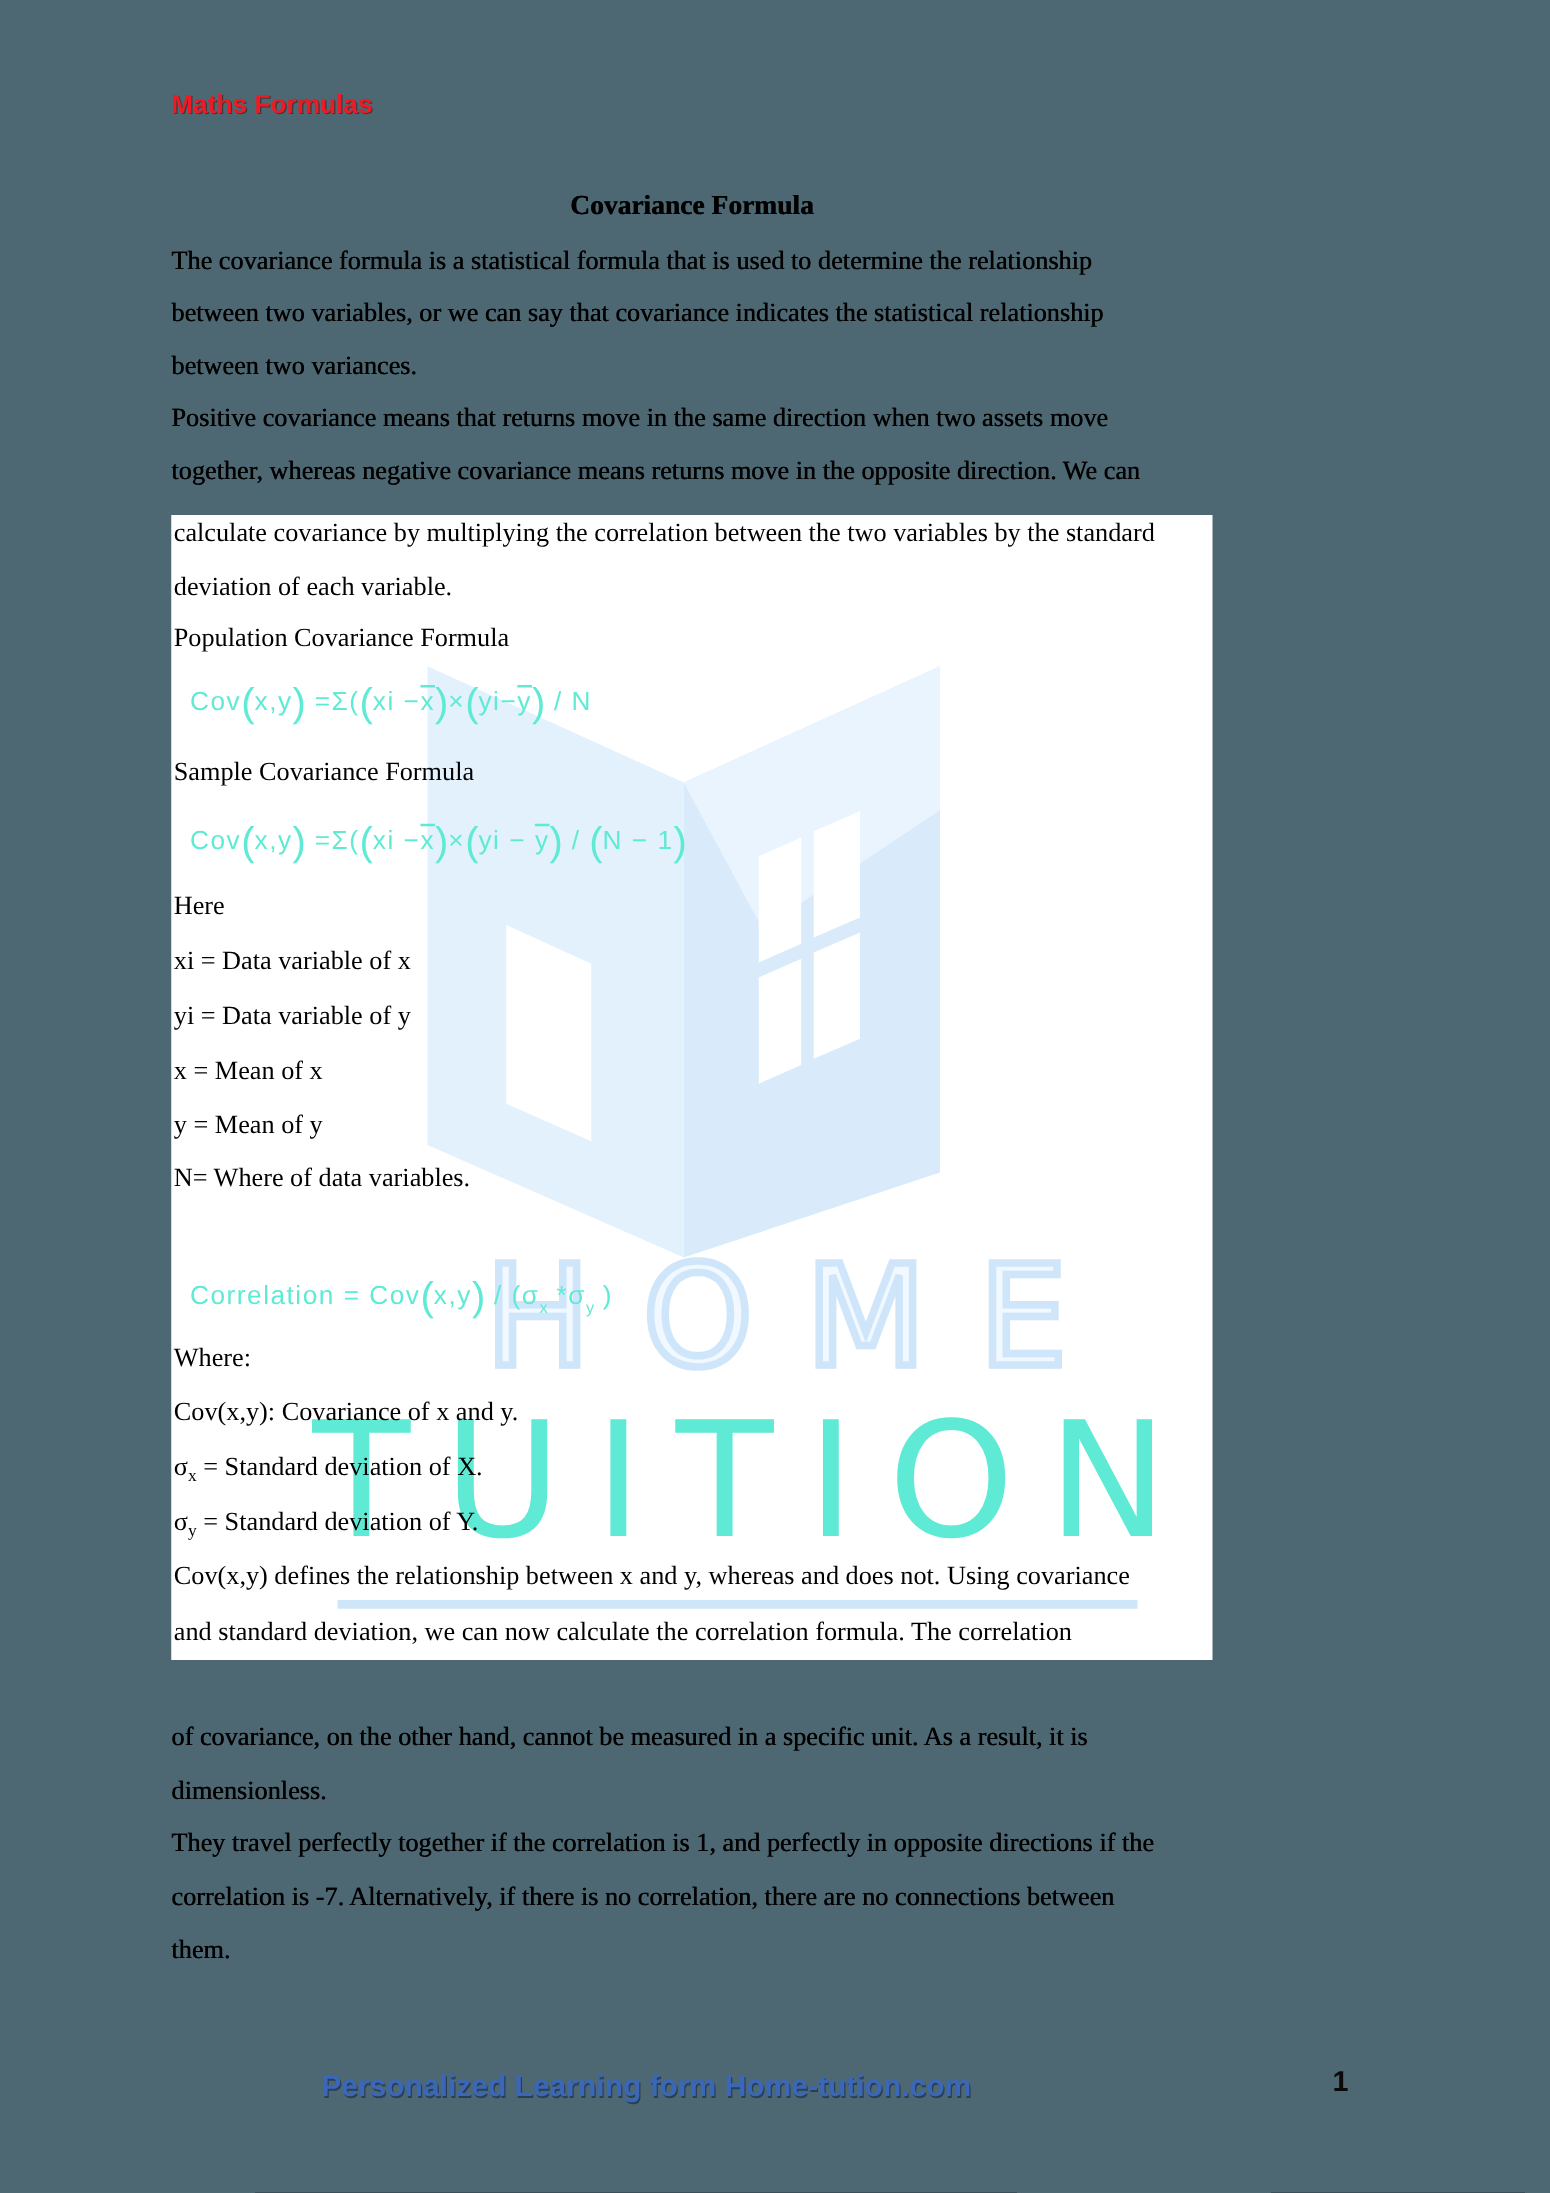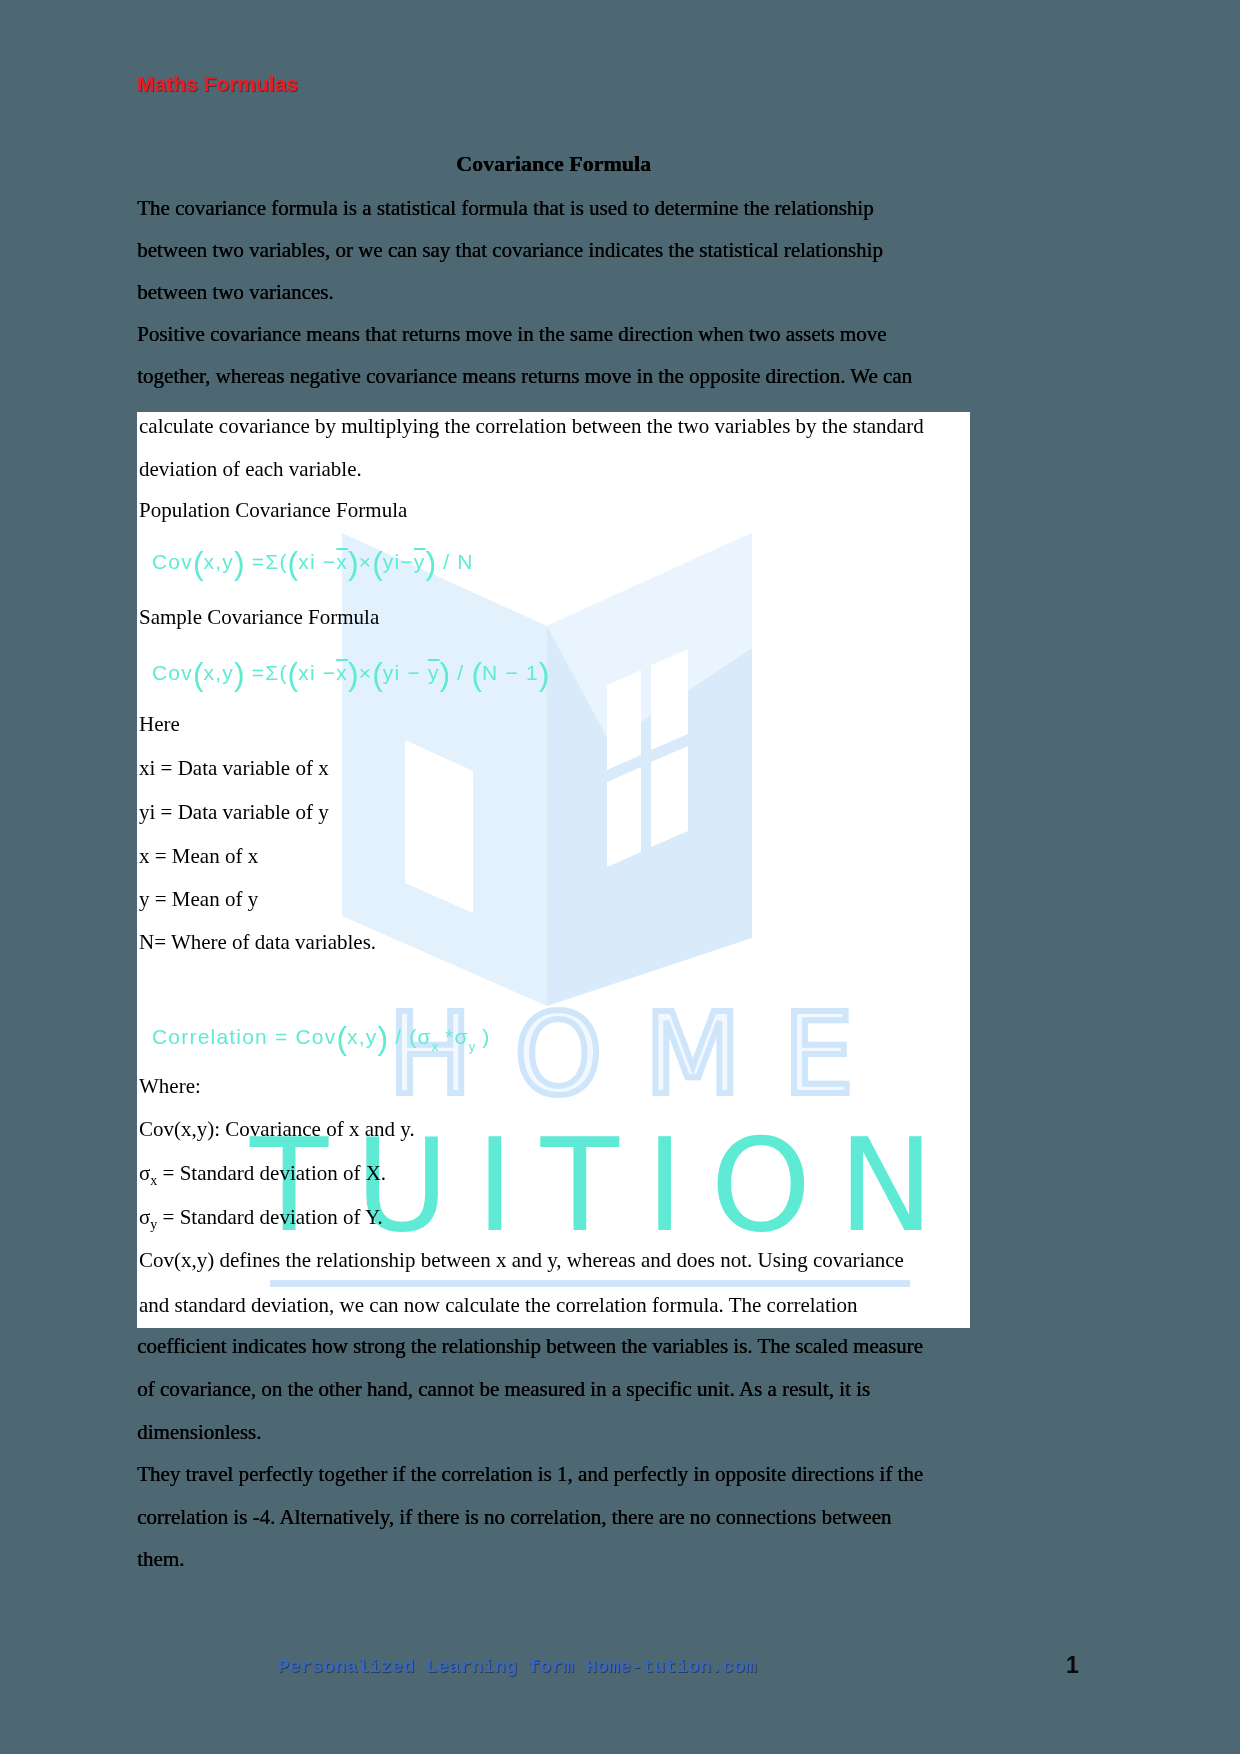--- a/index.html
+++ b/index.html
@@ -20,21 +20,21 @@
   .heading-red{position:absolute;left:137px;top:72px;z-index:3;white-space:nowrap;
                font-family:"Liberation Sans", sans-serif;font-weight:bold;font-size:21px;color:#ee1b24;
                text-shadow:1px 1px 0 rgba(40,0,0,0.45);}
   .formula{position:absolute;white-space:nowrap;z-index:3;color:#5eead4;
            font-family:"Liberation Sans", sans-serif;font-size:21px;line-height:40px;letter-spacing:1.2px;}
   .formula .f-big{font-size:32px;vertical-align:-5px;letter-spacing:0;font-weight:300;}
   .formula .f-bar{text-decoration:overline;}
   .formula .f-sub{font-size:13px;position:relative;top:7px;letter-spacing:0;}
   .line sub{font-size:14px;}
   .footer{position:absolute;left:137px;top:1656px;width:760px;text-align:center;z-index:3;
-          font-family:Liberation Mono, monospace;font-weight:bold;font-size:19px;color:#3a67b7;
+          font-family:Liberation Sans, sans-serif;font-weight:bold;font-size:24px;color:#3a67b7;
           text-shadow:1px 1px 0 rgba(10,20,60,0.5);}
   .pagenum{position:absolute;left:1066px;top:1652px;z-index:3;font-family:"Liberation Sans", sans-serif;
            font-weight:bold;font-size:23px;color:#0a0a0a;}
 </style>
 </head>
 <body>
 
 <div class="page">
 
   <div class="whitebox"></div>
@@ -82,24 +82,23 @@
 
   <div class="formula" style="left:152px;top:1017px;"><span>Correlation  =  Cov</span><span class="f-big">(</span><span>x,y</span><span class="f-big">)</span><span> /  (σ</span><span class="f-sub">x</span><span>  *σ</span><span class="f-sub">y</span><span> )</span></div>
 
   <div class="line" style="left:139px;top:1072px;">Where:</div>
   <div class="line" style="left:139px;top:1115px;">Cov(x,y): Covariance of x and y.</div>
   <div class="line" style="left:139px;top:1159px;"><span>σ</span><sub>x</sub><span> = Standard deviation of X.</span></div>
   <div class="line" style="left:139px;top:1203px;"><span>σ</span><sub>y</sub><span> = Standard deviation of Y.</span></div>
 
   <div class="line" style="left:139px;top:1291px;">and standard deviation, we can now calculate the correlation formula. The correlation</div>
   <div class="line" style="left:139px;top:1246px;">Cov(x,y) defines the relationship between x and y, whereas and does not. Using covariance</div>
-  <div class="line on-dark" style="left:137px;top:1332px;">coefficient indicates how strong the relationship between the variables is. The scaled measure</div>
   <div class="line on-dark" style="left:137px;top:1375px;">of covariance, on the other hand, cannot be measured in a specific unit. As a result, it is</div>
   <div class="line on-dark" style="left:137px;top:1418px;">dimensionless.</div>
 
   <div class="line on-dark" style="left:137px;top:1460px;">They travel perfectly together if the correlation is 1, and perfectly in opposite directions if the</div>
-  <div class="line on-dark" style="left:137px;top:1503px;">correlation is -4. Alternatively, if there is no correlation, there are no connections between</div>
+  <div class="line on-dark" style="left:137px;top:1503px;">correlation is -7. Alternatively, if there is no correlation, there are no connections between</div>
   <div class="line on-dark" style="left:137px;top:1545px;">them.</div>
 
   <div class="footer">Personalized Learning form Home-tution.com</div>
   <div class="pagenum">1</div>
 
 </div>
 
 </body></html>

